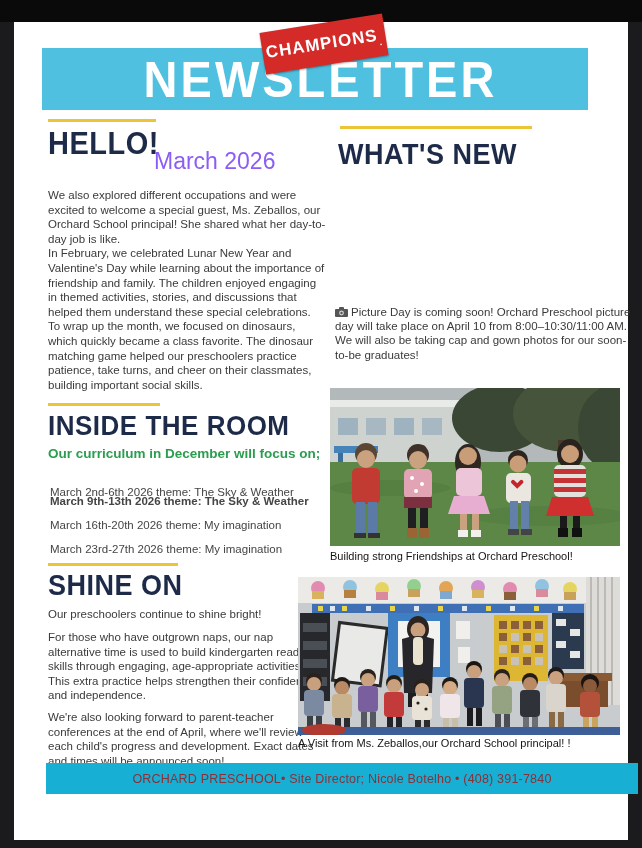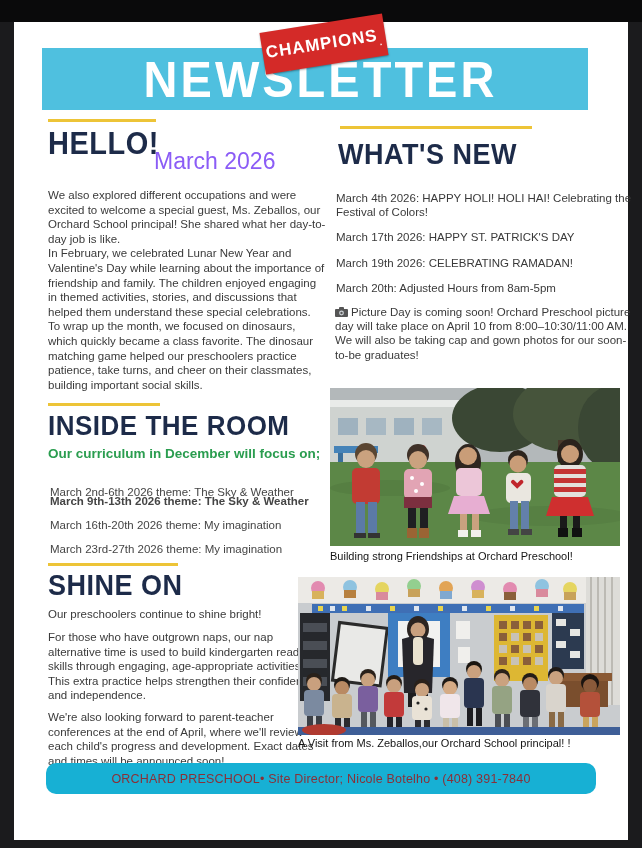--- a/index.html
+++ b/index.html
@@ -27,21 +27,21 @@
   
   .news-items { position:absolute; left:322px; top:170px; width:296px; }
   .news-items p { color:#3a3a3a; font-size:11.5px; line-height:13.5px; margin-bottom:12px; }
   .picture-day { position:absolute; left:321px; top:283px; width:298px; color:#3a3a3a; font-size:11.5px; line-height:14.2px; }
   .cam { display:inline-block; vertical-align:-1px; margin-right:3px; }
 
   .photo { position:absolute; overflow:hidden; background:#9aa; }
   .caption { position:absolute; text-align:left; color:#141414; font-size:11px; }
 
   
-  .footer-bar { position:absolute; left:32px; top:741px; width:550px; height:31px; background:#17b0d4; display:flex; align-items:center; justify-content:center;border-radius:10px; }
+  .footer-bar { position:absolute; left:32px; top:741px; width:592px; height:31px; background:#17b0d4; display:flex; align-items:center; justify-content:center; }
   .footer-bar span { color:#8a3038; font-size:12.5px; letter-spacing:.2px; }
 </style>
 </head>
 <body>
 
 <div class="top-strip"></div>
 
 <div class="page">
 
   <div class="banner">
@@ -72,26 +72,20 @@
   <div class="theme" style="top:497px;">March 16th-20th 2026 theme: My imagination</div>
   <div class="theme" style="top:521px;">March 23rd-27th 2026 theme: My imagination</div>
 
   <div class="rule" style="left:34px; top:541px; width:130px;"></div>
   <h2 class="head" style="left:34px; top:547px; font-size:27px;">SHINE ON</h2>
   <div class="body-text" style="left:34px; top:585px; width:280px;">Our preschoolers continue to shine bright!</div>
   <div class="body-text" style="left:34px; top:608px; width:280px;">For those who have outgrown naps, our nap alternative time is used to build kindergarten readiness skills through engaging, age-appropriate activities. This extra practice helps strengthen their confidence and independence.</div>
   <div class="body-text" style="left:34px; top:688px; width:282px;">We're also looking forward to parent-teacher conferences at the end of April, where we'll review each child's progress and development. Exact dates and times will be announced soon!</div>
 
   <h2 class="head" style="left:324px; top:116px; font-size:27px;">WHAT'S NEW</h2>
-  <div class="news-items">
-    <p>March 4th 2026: HAPPY HOLI! HOLI HAI! Celebrating the Festival of Colors!</p>
-    <p>March 17th 2026: HAPPY ST. PATRICK'S DAY</p>
-    <p>March 19th 2026: CELEBRATING RAMADAN!</p>
-    <p>March 20th: Adjusted Hours from 8am-5pm</p>
-  </div>
 
   <div class="picture-day">
     <svg class="cam" width="13" height="10" viewBox="0 0 13 10">
       <rect x="0" y="2" width="13" height="8" rx="1" fill="#555"></rect>
       <rect x="4" y="0" width="5" height="3" rx="1" fill="#555"></rect>
       <circle cx="6.5" cy="6" r="2.4" fill="#cfd4d8"></circle>
       <circle cx="6.5" cy="6" r="1.2" fill="#555"></circle>
     </svg><span>Picture Day is coming soon! Orchard Preschool picture day will take place on April 10 from 8:00–10:30/11:00 AM. We will also be taking cap and gown photos for our soon-to-be graduates!</span>
   </div>
 

